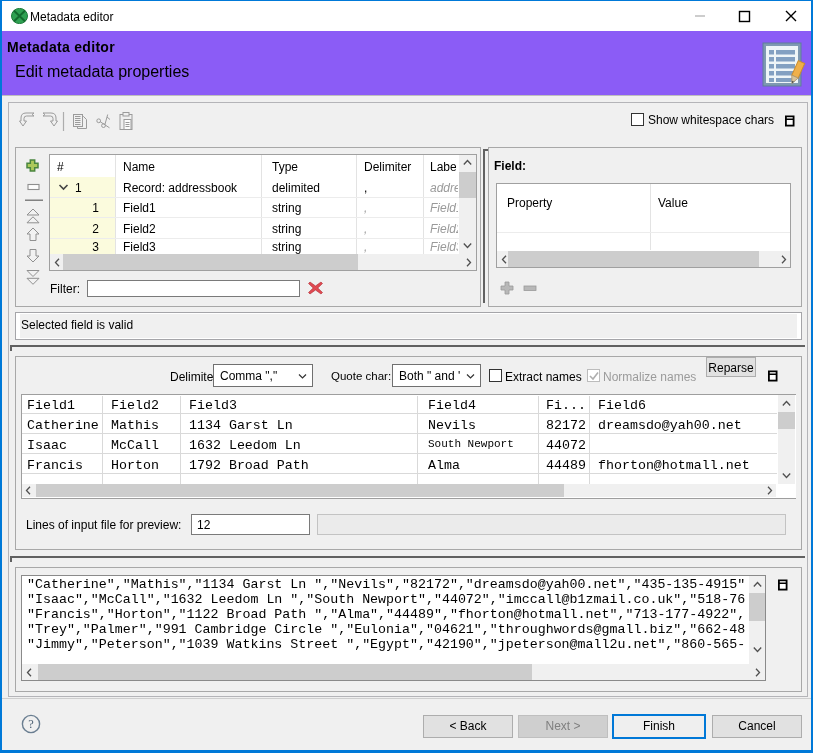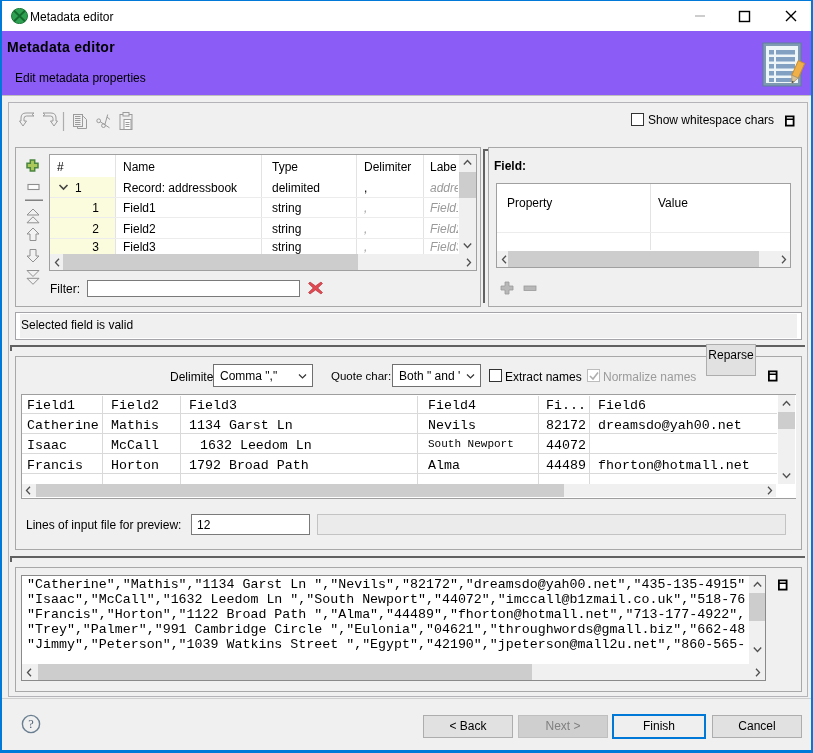--- a/index.html
+++ b/index.html
@@ -9,21 +9,21 @@
   background:#f0f0f0;
   border:2px solid #0079d8; border-top-width:1px; border-bottom-width:3px;
   font-family:"Liberation Sans", sans-serif;
   font-size:12px; color:#000;
 }
 .abs { position:absolute; }
 #titlebar { position:absolute; left:0; top:0; width:809px; height:30px; background:#ffffff; }
 #title-text { position:absolute; left:28px; top:9px; font-size:12px; }
 #header { position:absolute; left:0; top:30px; width:809px; height:65px; background:#8b5cf6; border-bottom:1px solid #bebebe; }
 #hdr-title { position:absolute; left:5px; top:8px; font-weight:bold; font-size:14px; letter-spacing:0.3px; }
-#hdr-sub { position:absolute; left:13px; top:32px; font-size:12px;margin-top:8px; }
+#hdr-sub { position:absolute; left:13px; top:32px; font-size:16px; }
 #outer {
   position:absolute; left:6px; top:101px; width:800px; height:595px;
   border:1px solid #b4b4b8;
 }
 .grp { position:absolute; border:1px solid #a8a8a8; background:#f0f0f0; }
 .tbl { position:absolute; background:#ffffff; border:1px solid #a0a0a0; }
 .mono { font-family:"Liberation Mono", monospace; }
 .gray-ital { color:#9a9a9a; font-style:italic; }
 .sb-track { position:absolute; background:#f0f0f0; }
 .sb-thumb { position:absolute; background:#cdcdcd; }
@@ -244,21 +244,21 @@
         <path d="M1 2.5 L4.5 6 L8 2.5" fill="none" stroke="#333" stroke-width="1.2"></path>
       </svg>
   </div>
   <div class="cbx" style="left:487px;top:368px"></div>
   <div class="lbl" style="left:503px;top:369px">Extract names</div>
   <div class="cbx" style="left:585px;top:368px;border-color:#bcbcbc"></div>
   <svg class="abs" style="left:587px;top:370px" width="10" height="10" viewBox="0 0 10 10">
       <path d="M1 5 L4 8 L9 1.5" fill="none" stroke="#aeaeae" stroke-width="1.6"></path>
     </svg>
   <div class="lbl" style="left:601px;top:369px;color:#9b9b9b">Normalize names</div>
-  <div class="btn" style="left:704px;top:343px;width:50px;height:32px;line-height:20px">Reparse</div>
+  <div class="btn" style="left:704px;top:356px;width:50px;height:20px;line-height:20px">Reparse</div>
   <svg class="abs" style="left:766px;top:369px" width="10" height="12" viewBox="0 0 10 12">
     <rect x="0" y="0.5" width="9.5" height="11" fill="#000"></rect>
     <rect x="1.8" y="2.2" width="5.9" height="1.3" fill="#fff"></rect>
     <rect x="1.8" y="5" width="5.9" height="4.7" fill="#fff"></rect>
   </svg>
 
   <div class="tbl mono" style="left:19px;top:393px;width:775px;height:105px;border-right:none;border-color:#9e9e9e"></div>
   <div class="abs" style="left:100px;top:395px;width:1px;height:88px;background:#d9d9d9"></div>
   <div class="abs" style="left:178px;top:395px;width:1px;height:88px;background:#d9d9d9"></div>
   <div class="abs" style="left:415px;top:395px;width:1px;height:88px;background:#d9d9d9"></div>
@@ -275,21 +275,21 @@
   <div class="mono abs" style="left:544px;top:397px;font-size:13.3px;white-space:pre">Fi...</div>
   <div class="mono abs" style="left:596px;top:397px;font-size:13.3px;white-space:pre">Field6</div>
   <div class="mono abs" style="left:25px;top:417px;font-size:13.3px;white-space:pre">Catherine</div>
   <div class="mono abs" style="left:109px;top:417px;font-size:13.3px;white-space:pre">Mathis</div>
   <div class="mono abs" style="left:187px;top:417px;font-size:13.3px;white-space:pre">1134 Garst Ln</div>
   <div class="mono abs" style="left:426px;top:417px;font-size:13.3px;white-space:pre">Nevils</div>
   <div class="mono abs" style="left:544px;top:417px;font-size:13.3px;white-space:pre">82172</div>
   <div class="mono abs" style="left:596px;top:417px;font-size:13.3px;white-space:pre">dreamsdo@yah00.net</div>
   <div class="mono abs" style="left:25px;top:437px;font-size:13.3px;white-space:pre">Isaac</div>
   <div class="mono abs" style="left:109px;top:437px;font-size:13.3px;white-space:pre">McCall</div>
-  <div class="mono abs" style="left:198px;top:437px;font-size:13.3px;white-space:pre">1632 Leedom Ln</div>
+  <div class="mono abs" style="left:187px;top:437px;font-size:13.3px;white-space:pre">1632 Leedom Ln</div>
   <div class="mono abs" style="left:426px;top:437px;font-size:11px;white-space:pre">South Newport</div>
   <div class="mono abs" style="left:544px;top:437px;font-size:13.3px;white-space:pre">44072</div>
   <div class="mono abs" style="left:25px;top:457px;font-size:13.3px;white-space:pre">Francis</div>
   <div class="mono abs" style="left:109px;top:457px;font-size:13.3px;white-space:pre">Horton</div>
   <div class="mono abs" style="left:187px;top:457px;font-size:13.3px;white-space:pre">1792 Broad Path</div>
   <div class="mono abs" style="left:426px;top:457px;font-size:13.3px;white-space:pre">Alma</div>
   <div class="mono abs" style="left:544px;top:457px;font-size:13.3px;white-space:pre">44489</div>
   <div class="mono abs" style="left:596px;top:457px;font-size:13.3px;white-space:pre">fhorton@hotmall.net</div>
   <div class="sb-track" style="left:776px;top:394px;width:17px;height:89px"></div>
   <svg class="abs" style="left:780px;top:399px" width="9" height="8" viewBox="0 0 9 8">

